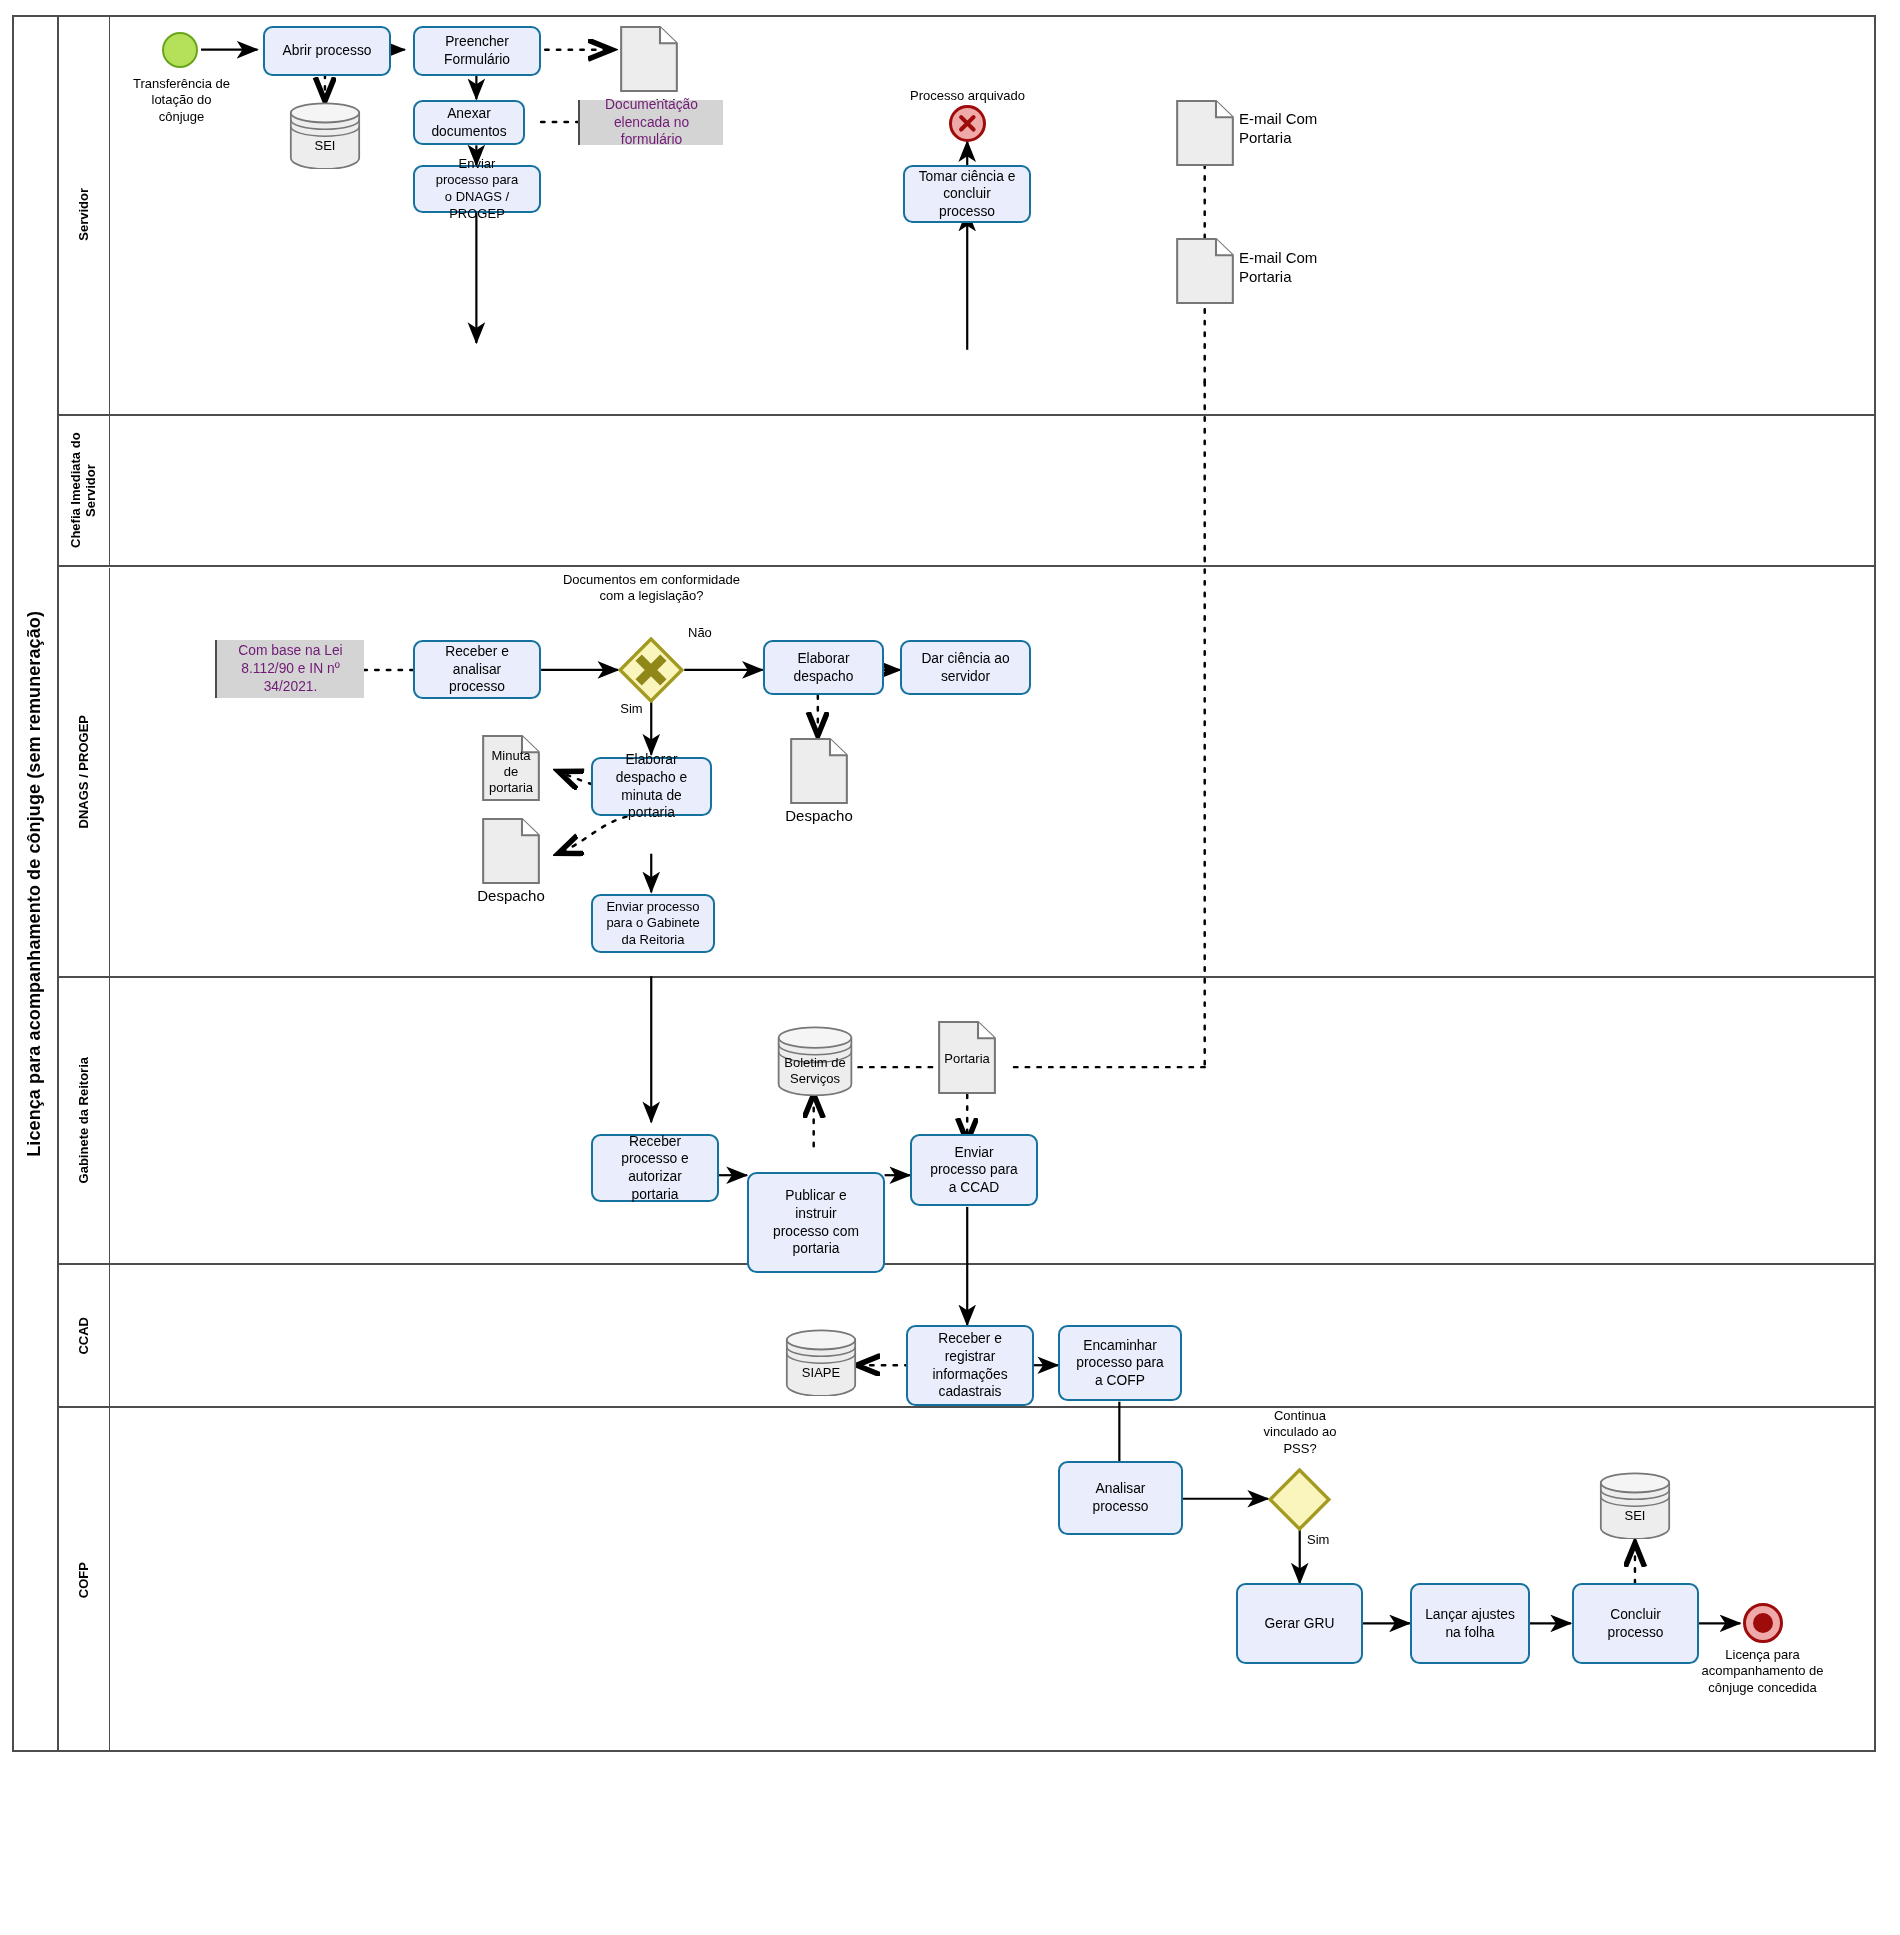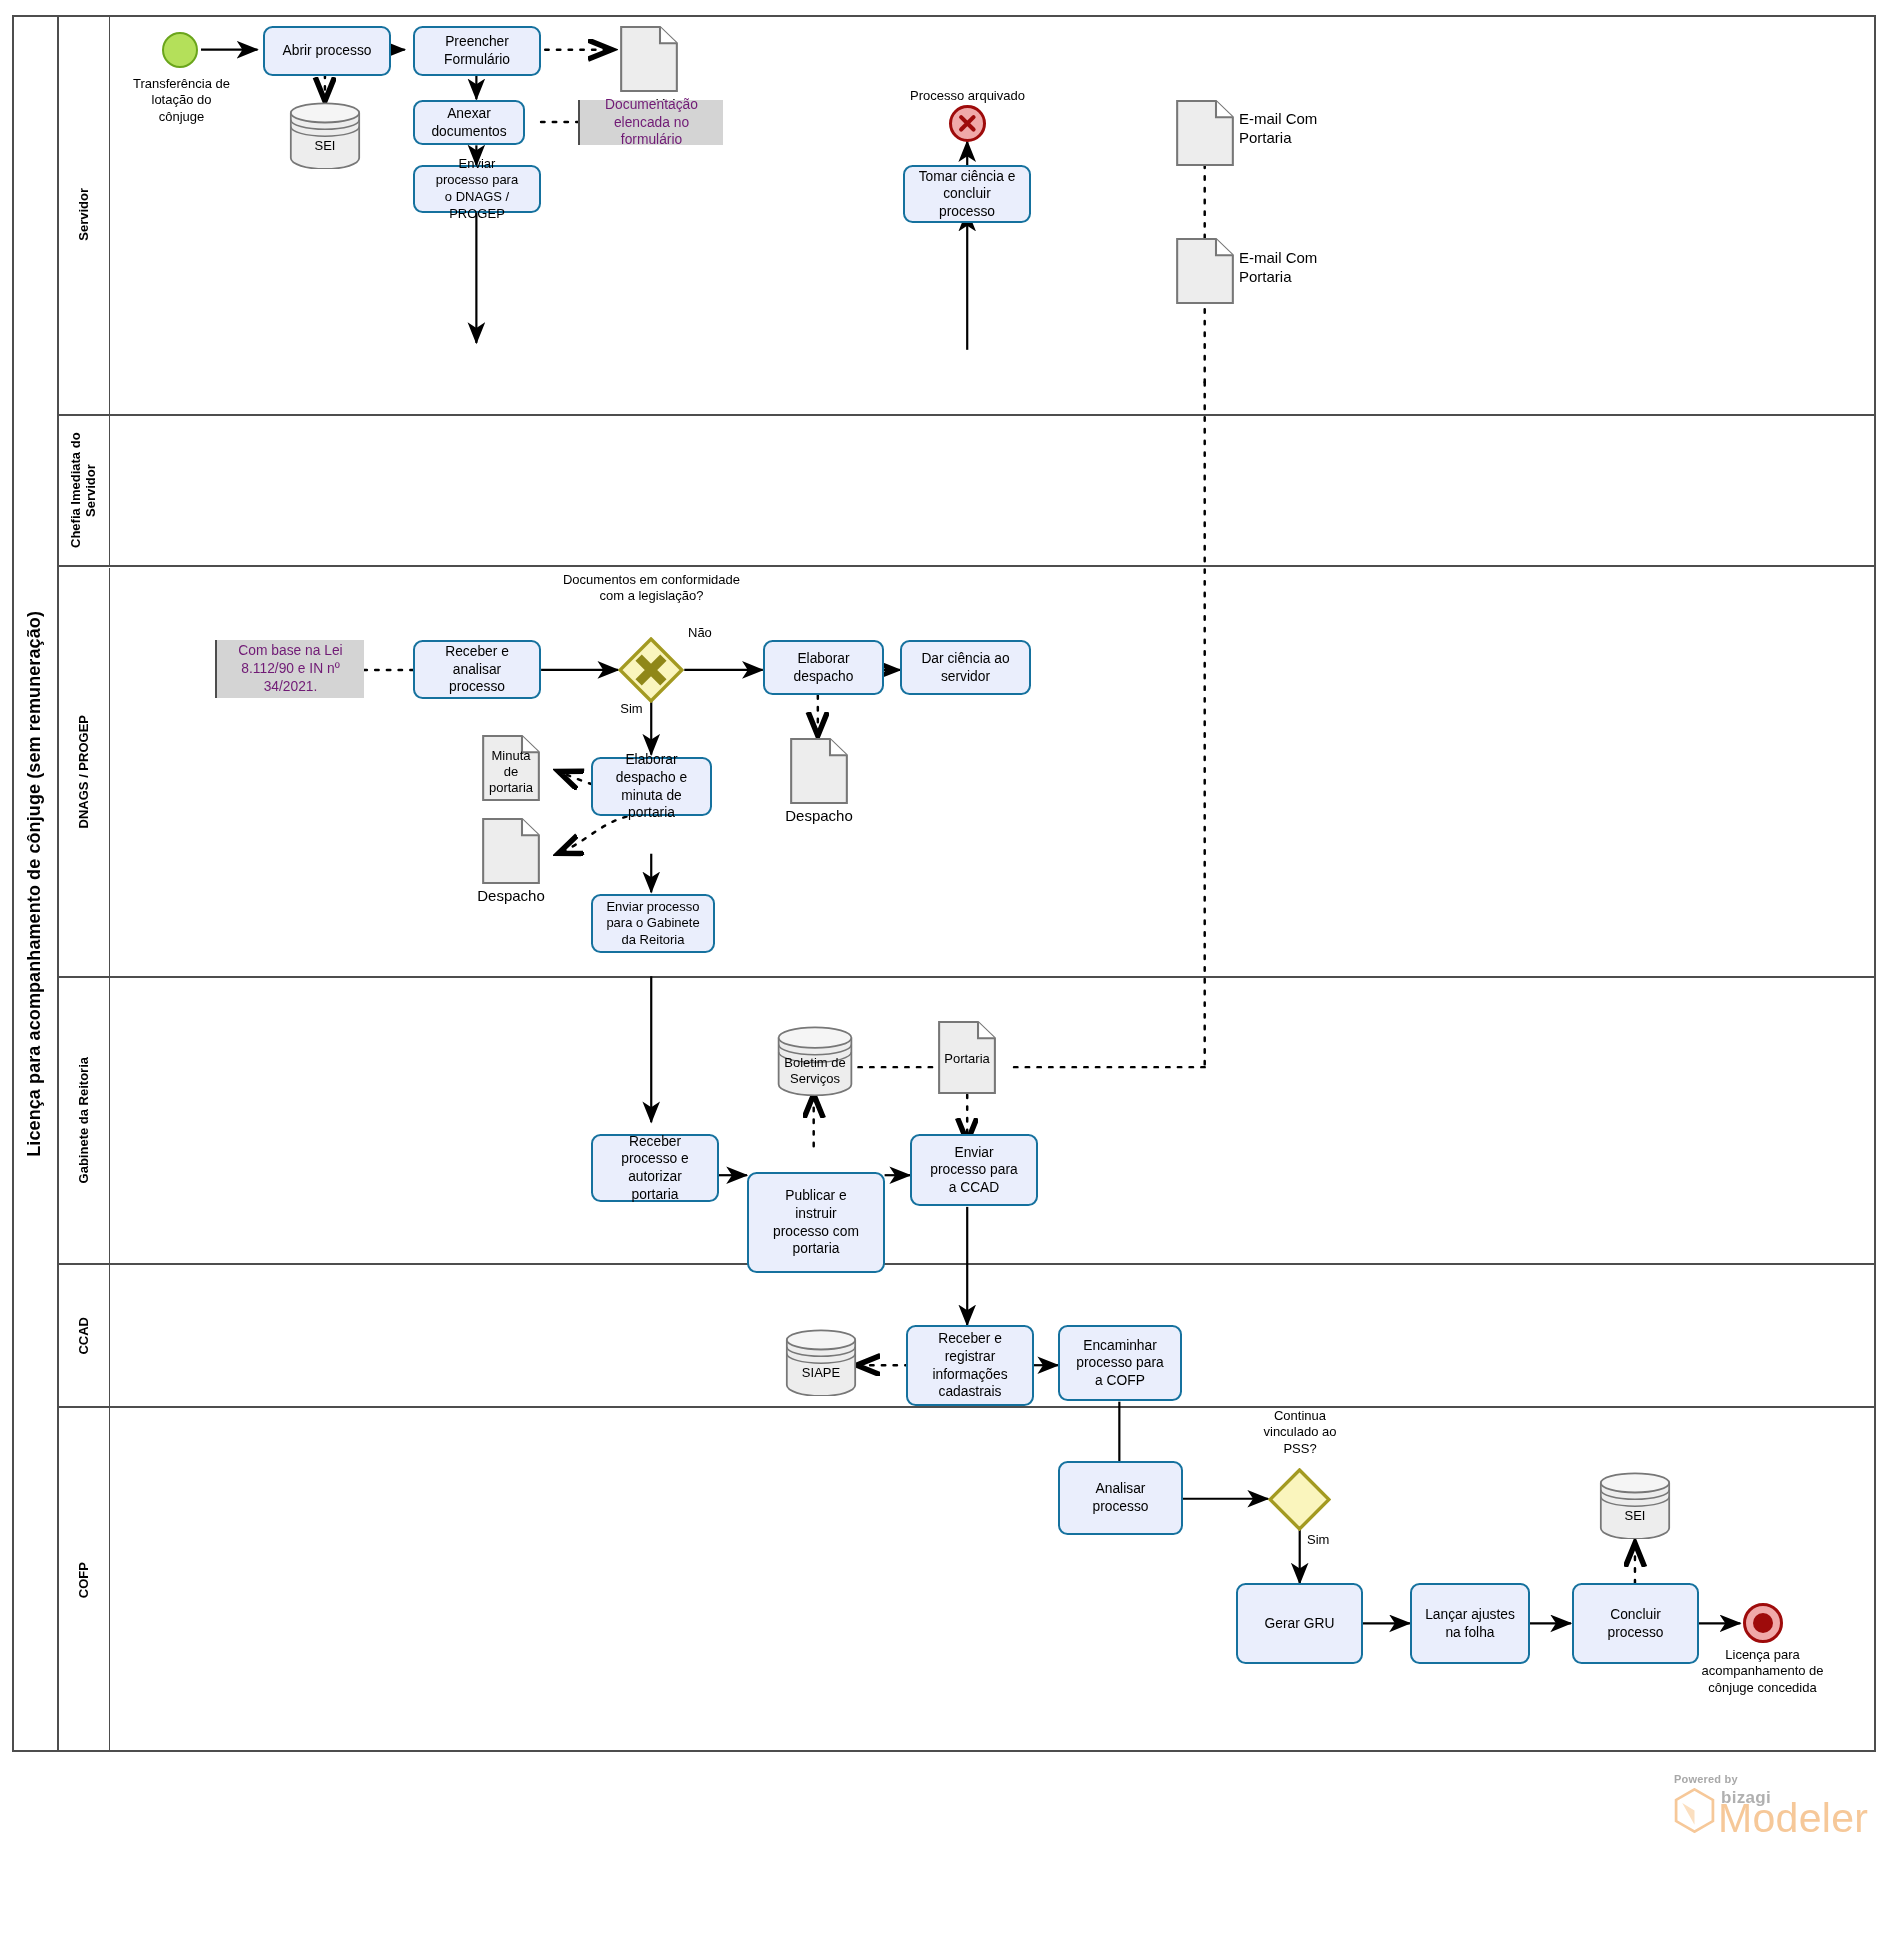--- a/index.html
+++ b/index.html
@@ -410,24 +410,15 @@
   <div class="task" style="left:1572px;top:1583px;width:127px;height:81px;white-space:pre-line;">Concluir
 processo</div>
 
   <div class="ev ev-term" style="left:1743px;top:1603px;width:40px;height:40px;">
     <div class="inner"></div>
   </div>
   <div class="lbl" style="left:1671px;top:1647px;width:183px;white-space:pre-line;">Licença para
 acompanhamento de
 cônjuge concedida</div>
 
-  <div class="logo" style="left:1655px;top:1773px;width:234px;height:83px;">
-    <div class="pb" style="position:absolute;left:19px;top:0;">Powered by</div>
-    <svg width="43" height="45" viewBox="0 0 62 66" style="position:absolute;left:18px;top:15px;">
-      <path d="M31,2 L58,17.5 V48.5 L31,64 L4,48.5 V17.5 Z" fill="none" stroke="#f6c899" stroke-width="4"></path>
-      <path d="M13,22 L31,33 L31,54 Z" fill="#fbdfc0"></path>
-    </svg>
-    <div class="bz" style="position:absolute;left:66px;top:15px;">bizagi</div>
-    <div class="md" style="position:absolute;left:63px;top:26px;">Modeler</div>
-  </div>
 
 </div>
 
 
 </body></html>

